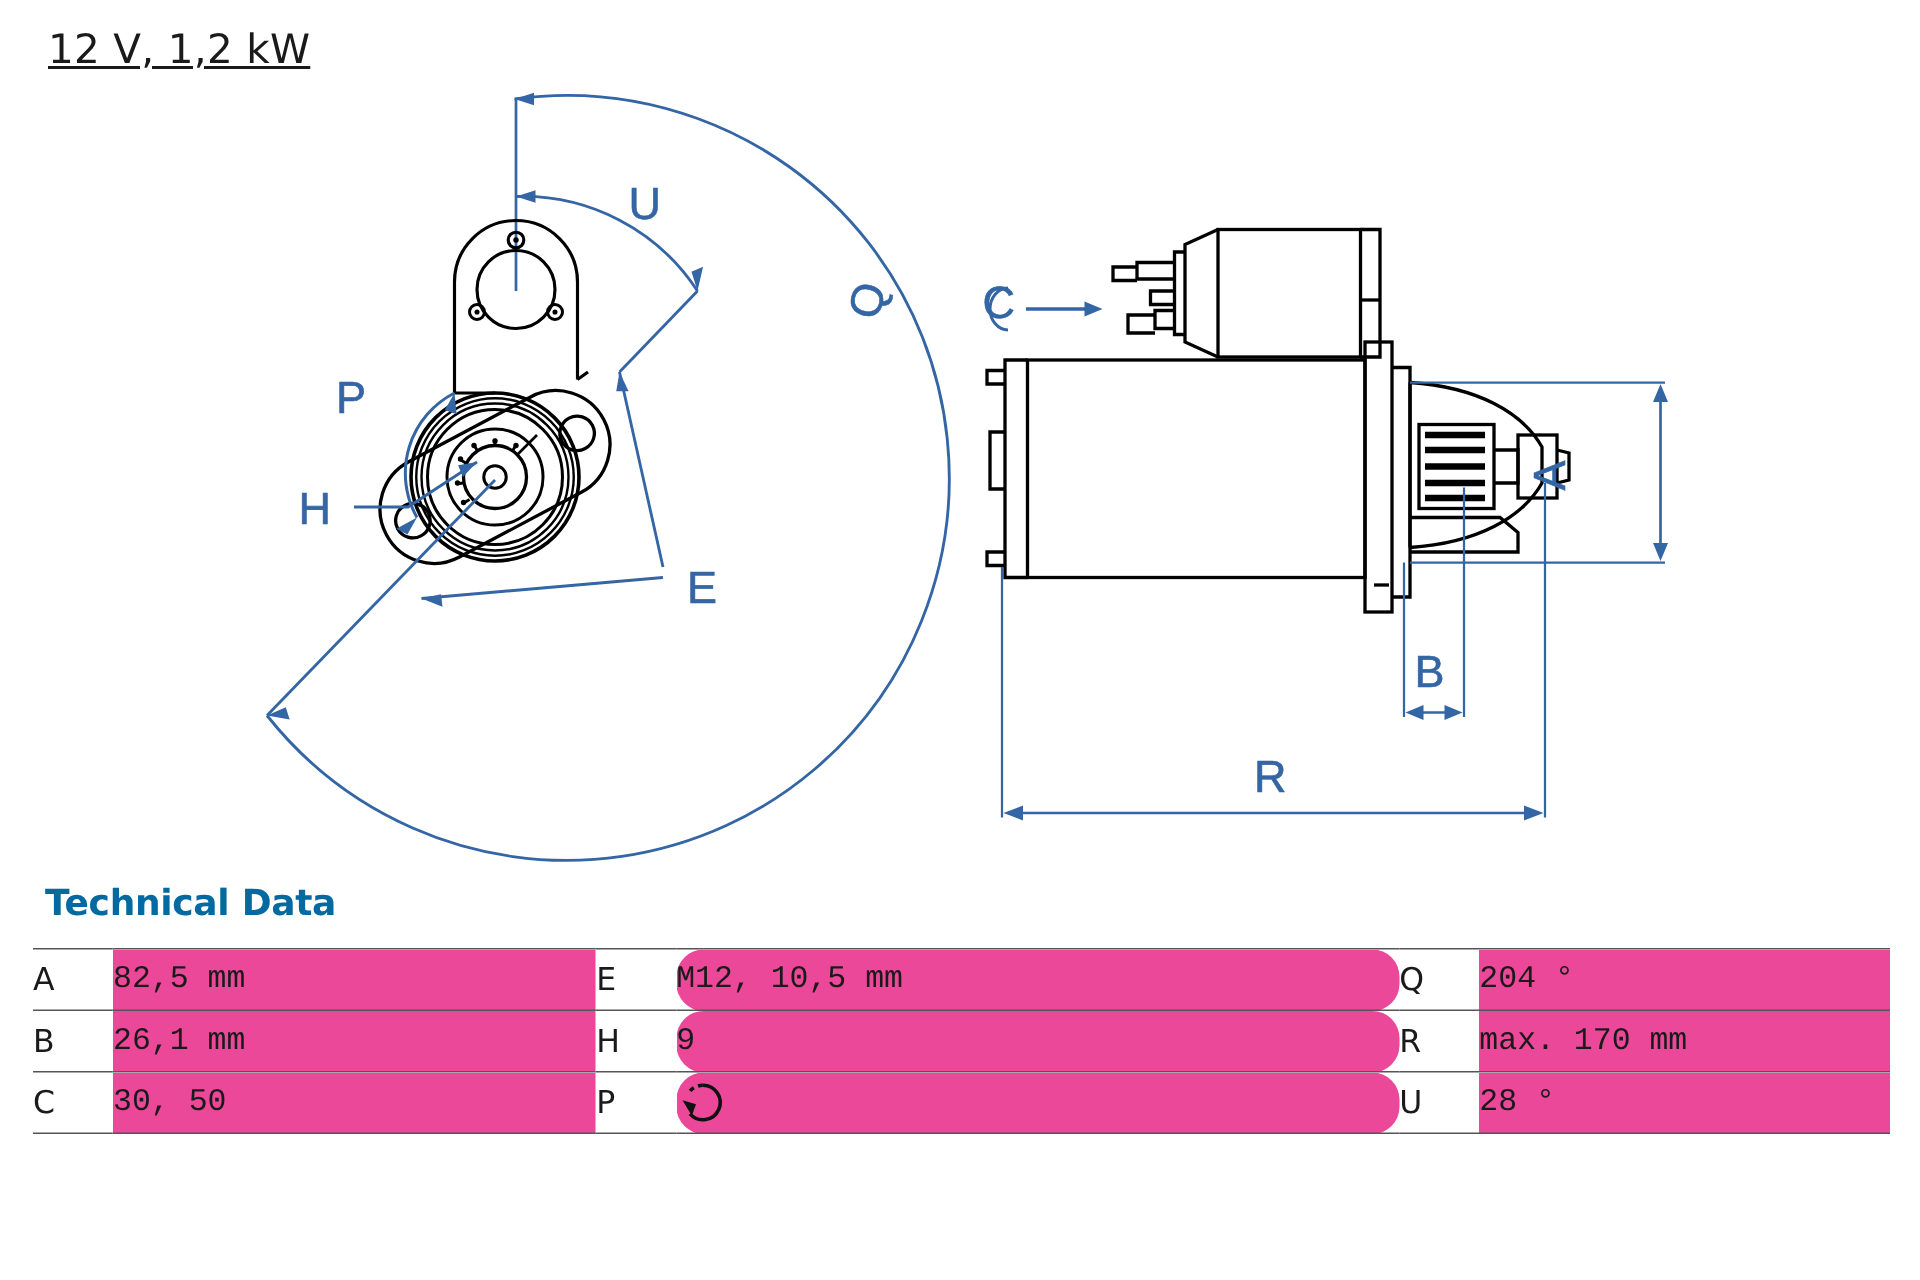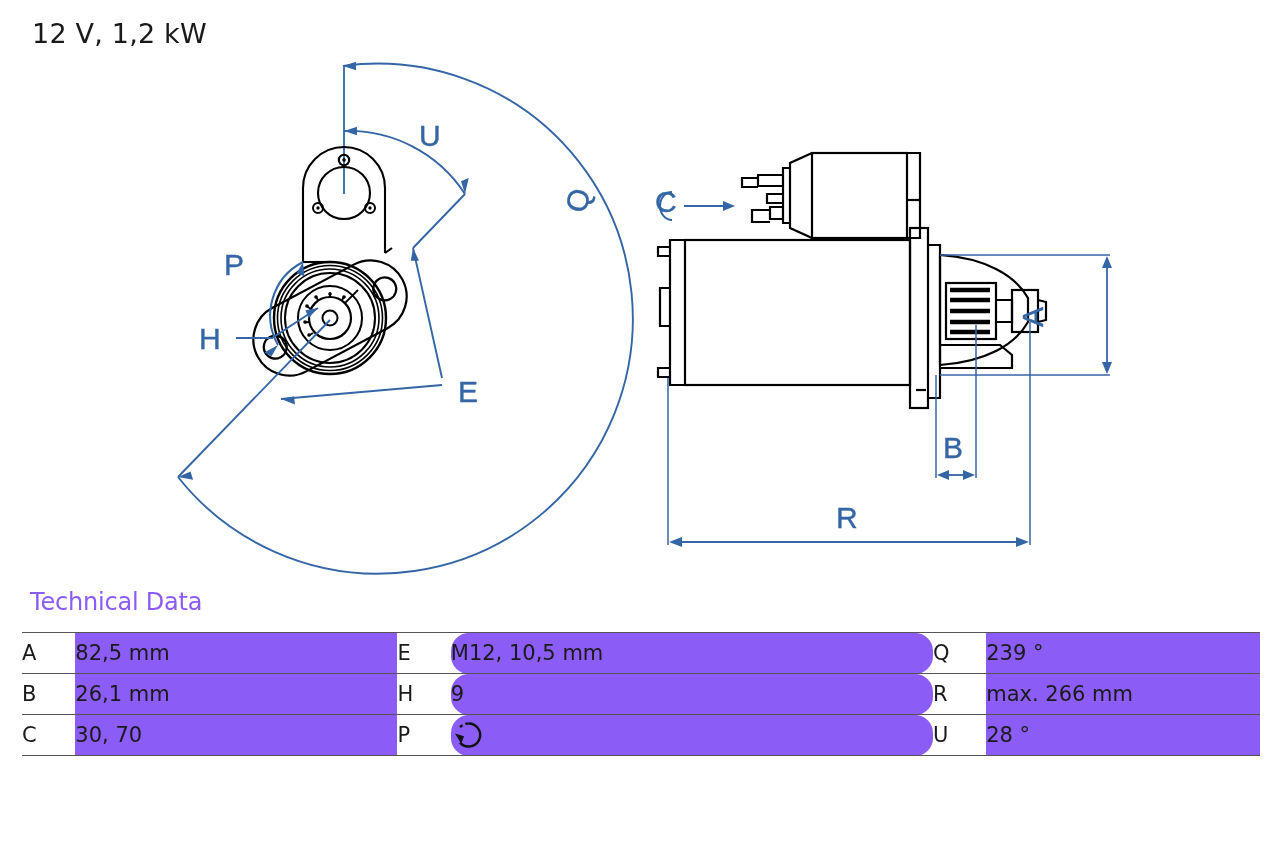--- a/index.html
+++ b/index.html
@@ -26,40 +26,41 @@
   
   #title {
     position: absolute;
     left: 32px;
     top: 18px;
     font-size: 27px;
     font-weight: 400;
     letter-spacing: 0.2px;
     color: #1a1a1a;
     white-space: nowrap;
+    text-decoration: underline;
   }
 
   
   #drawing {
     position: absolute;
     left: 0;
     top: 0;
     width: 1280px;
     height: 590px;
   }
 
   
   #tech-heading {
     position: absolute;
     left: 30px;
     top: 588px;
     font-size: 24px;
-    font-weight: normal;
+    font-weight: bold;
     letter-spacing: -0.2px;
-    color: #8b5cf6;
+    color: #0369a1;
     white-space: nowrap;
   }
 
   #tech-table {
     position: absolute;
     left: 22px;
     top: 632px;
     width: 1238px;
     border-collapse: collapse;
     table-layout: fixed;
@@ -81,23 +82,24 @@
   #tech-table tr:last-child td {
     border-bottom: 1.5px solid #555555;
   }
   td.k {
     background: #ffffff;
     width: 53px;
     padding-left: 14px;
     box-sizing: border-box;
   }
   td.v {
-    background: #8b5cf6;
+    background: #ec4899;
     padding-left: 12px;
     box-sizing: border-box;
+    font-family: Liberation Mono, monospace;
   }
   td.v-a { width: 320px; }
   td.v-b { width: 479px; border-radius: 18px; }
   td.v-c { width: 272px; }
 
   
   .rot-icon {
     display: inline-block;
     vertical-align: middle;
     width: 34px;
@@ -326,33 +328,33 @@
   <div id="tech-heading">Technical Data</div>
 
   <table id="tech-table">
     <tbody>
       <tr>
         <td class="k">A</td>
         <td class="v v-a">82,5 mm</td>
         <td class="k">E</td>
         <td class="v v-b">M12, 10,5 mm</td>
         <td class="k">Q</td>
-        <td class="v v-c">239 °</td>
+        <td class="v v-c">204 °</td>
       </tr>
       <tr>
         <td class="k">B</td>
         <td class="v v-a">26,1 mm</td>
         <td class="k">H</td>
         <td class="v v-b">9</td>
         <td class="k">R</td>
-        <td class="v v-c">max. 266 mm</td>
+        <td class="v v-c">max. 170 mm</td>
       </tr>
       <tr>
         <td class="k">C</td>
-        <td class="v v-a">30, 70</td>
+        <td class="v v-a">30, 50</td>
         <td class="k">P</td>
         <td class="v v-b">
           <span class="rot-icon">
             <svg viewBox="0 0 34 34" width="34" height="34">
 
               <path d="M 17.5 5.5 A 11.5 11.5 0 1 1 9.0 24.6" fill="none" stroke="#111111" stroke-width="2.4" stroke-linecap="butt"></path>
 
               <path d="M 17.5 5.5 A 11.5 11.5 0 0 0 7.6 11.2" fill="none" stroke="#111111" stroke-width="2.4" stroke-dasharray="3.2 3.0" stroke-linecap="butt"></path>
 
               <path d="M 10.2 25.8 L 4.0 15.5 L 13.0 18.2 Z" fill="#111111"></path>

